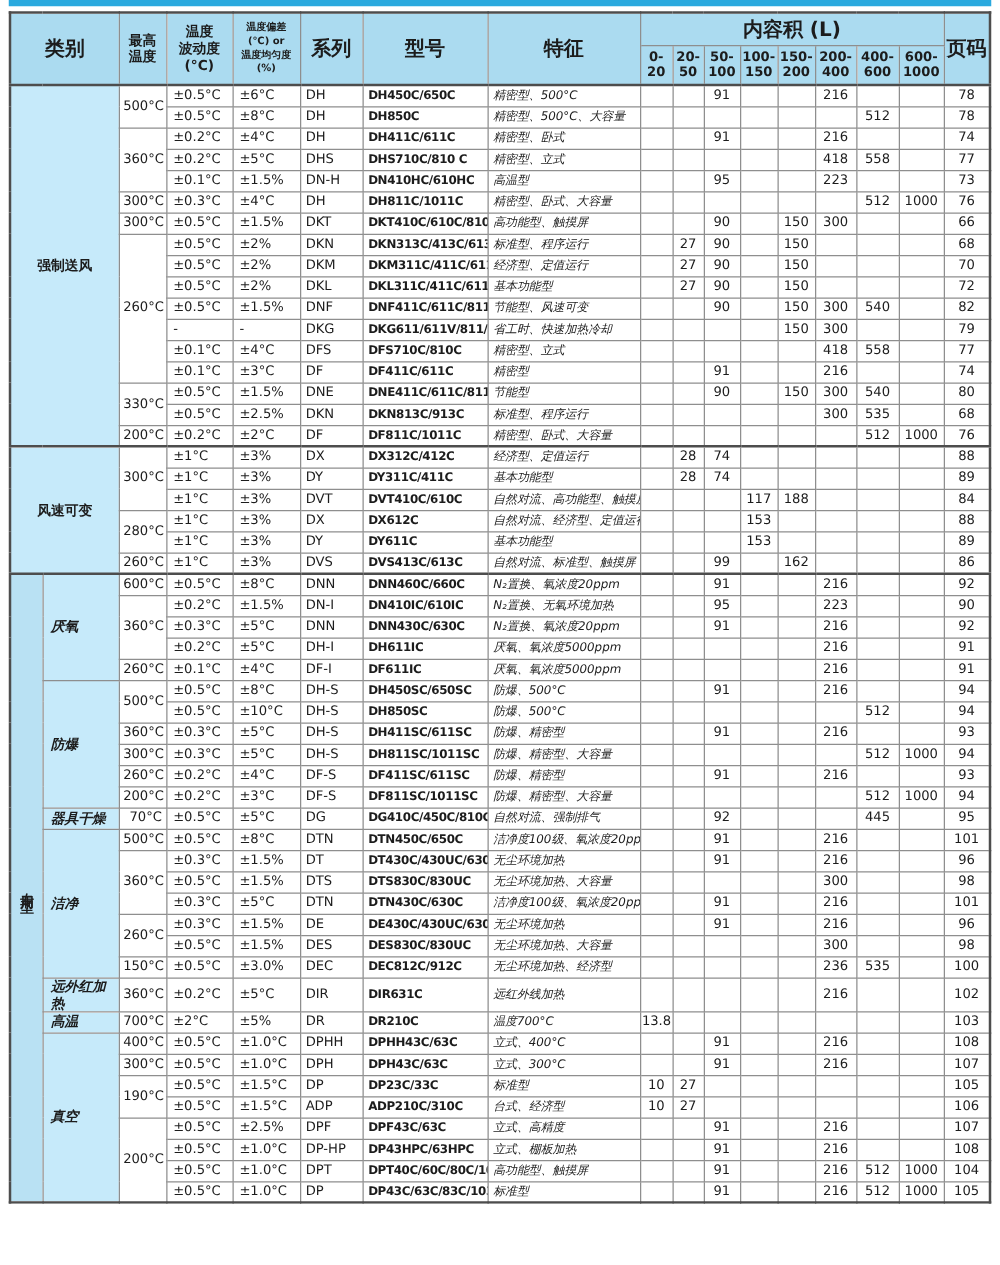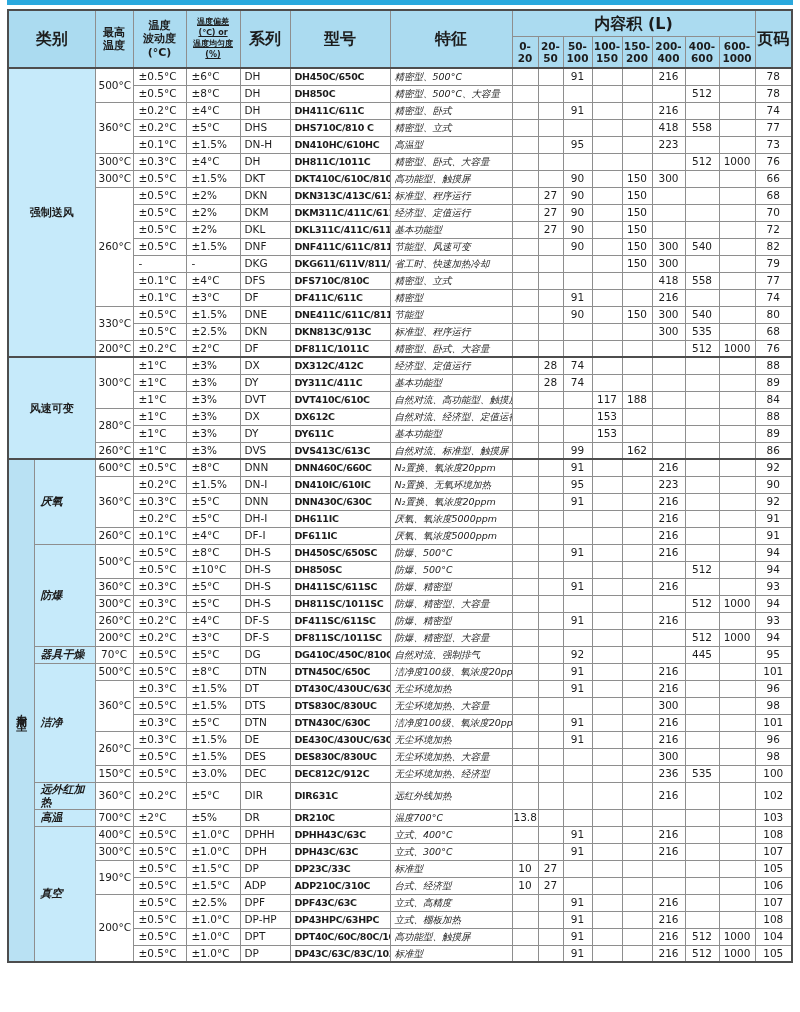--- a/index.html
+++ b/index.html
@@ -5,29 +5,29 @@
   html,body{margin:0;padding:0;background:#fff;}
   body{width:800px;font-family:"DejaVu Sans",sans-serif;-webkit-font-smoothing:antialiased;}
   .page{padding:0 7px;}
   .top-bar{height:5px;background:#2aa9de;margin:0 0 4px 0;}
   table{border-collapse:collapse;table-layout:fixed;width:786px;border:2px solid #4d4d4d;}
   th,td{border:1px solid #8e8e8e;padding:0 3px;color:#1c1c1c;overflow:hidden;box-sizing:border-box;}
   thead th{background:#abdbf0;font-weight:bold;text-align:center;font-size:16px;line-height:1.2;white-space:pre-line;padding:1px 1px;}
   thead tr:first-child{height:26px;}
   thead tr:last-child{height:32px;}
   thead tr:last-child th{border-bottom:2px solid #4d4d4d;}
-  th.small{font-size:8px;line-height:1.35;text-decoration:underline;}
+  th.small{font-size:8px;line-height:1.35;}
   th.mid{font-size:11px;}
   th.vol{font-size:10.5px;line-height:1.15;}
   tbody td{height:17px;font-size:10.5px;line-height:13px;white-space:nowrap;}
   td.cat{background:#c6eafa;text-align:center;font-weight:bold;font-size:11px;white-space:normal;margin-left:16px;}
   td.vert{background:#b9e1f3;padding:0;}
   .vtext{writing-mode:vertical-rl;text-orientation:upright;letter-spacing:3px;font-size:11px;font-weight:bold;}
   td.subcat{text-align:left;padding-left:6px;font-style:italic;}
-  td.temp{text-align:center;}
+  td.temp{text-align:right;}
   td.fluct,td.dev{text-align:left;padding-left:5px;}
   td.series{text-align:left;padding-left:4px;margin-left:37px;}
   td.model{text-align:left;padding-left:4px;font-size:9.5px;letter-spacing:-0.3px;font-weight:bold;}
   td.feature{text-align:left;padding-left:4px;font-size:9.5px;font-style:italic;}
   td.vol,td.page{text-align:center;padding:0 1px;}
   tr.sec-start td{border-top:2px solid #4d4d4d;}
 </style>
 </head>
 <body>
 

